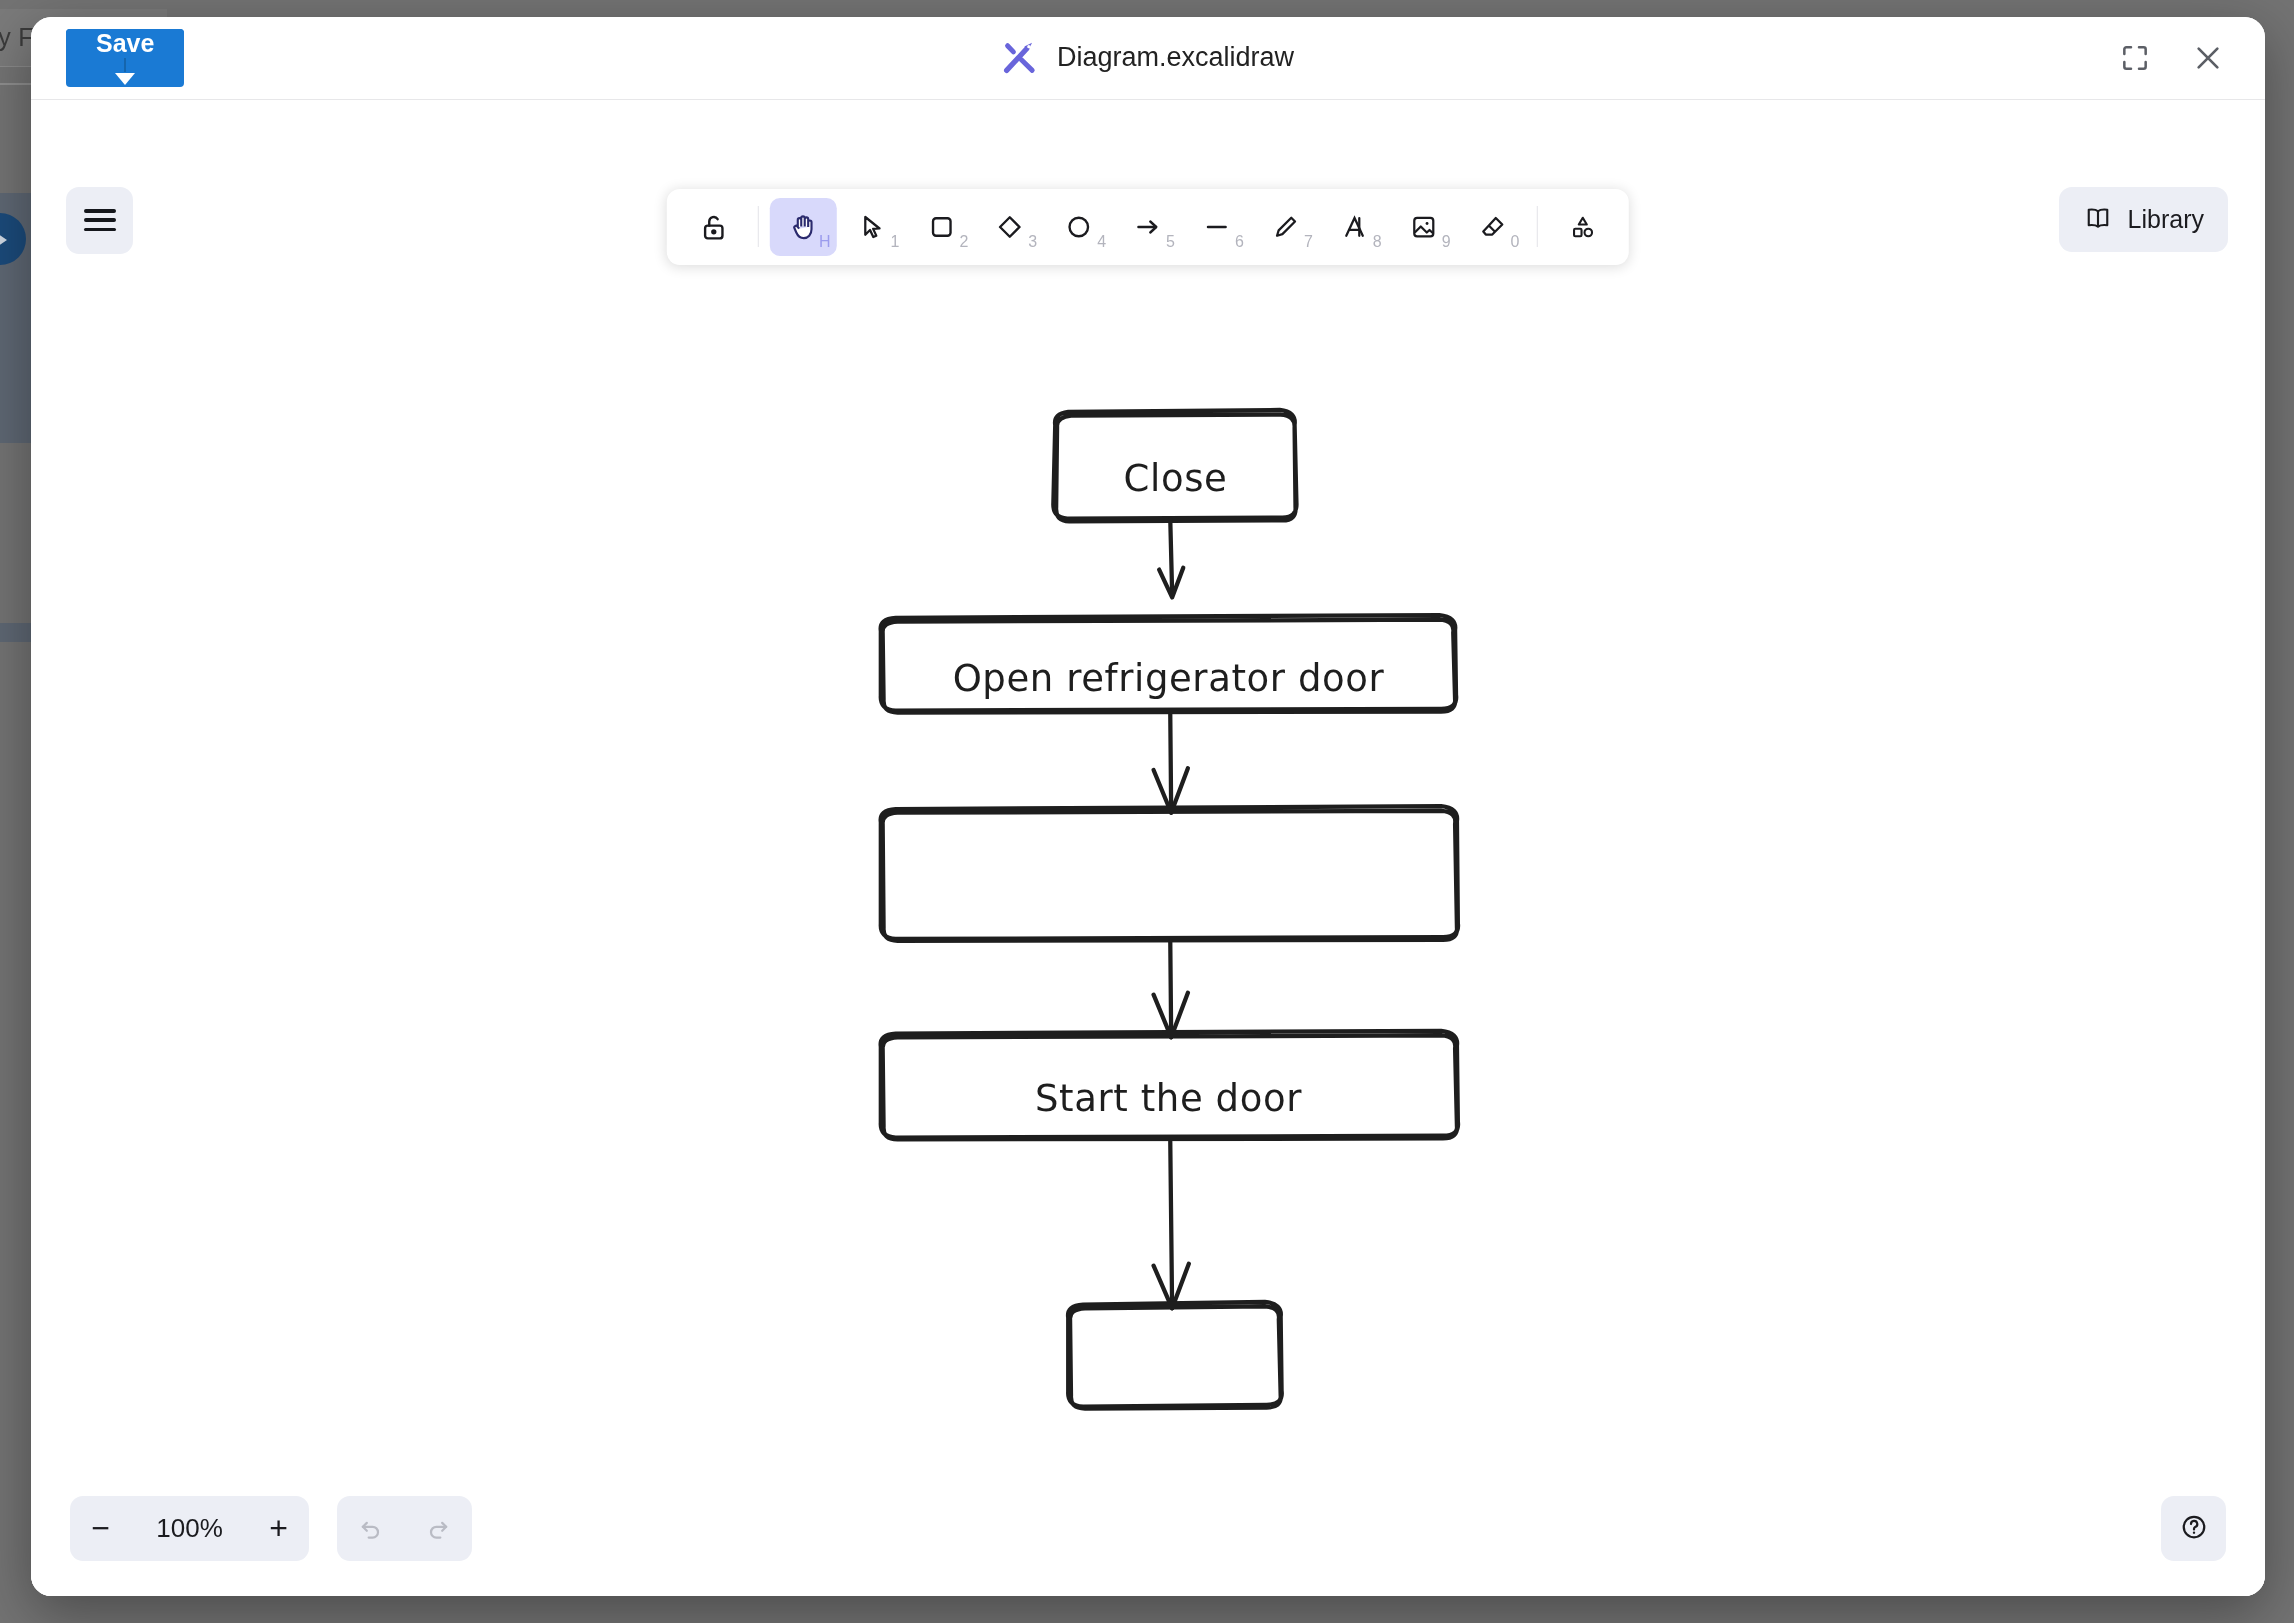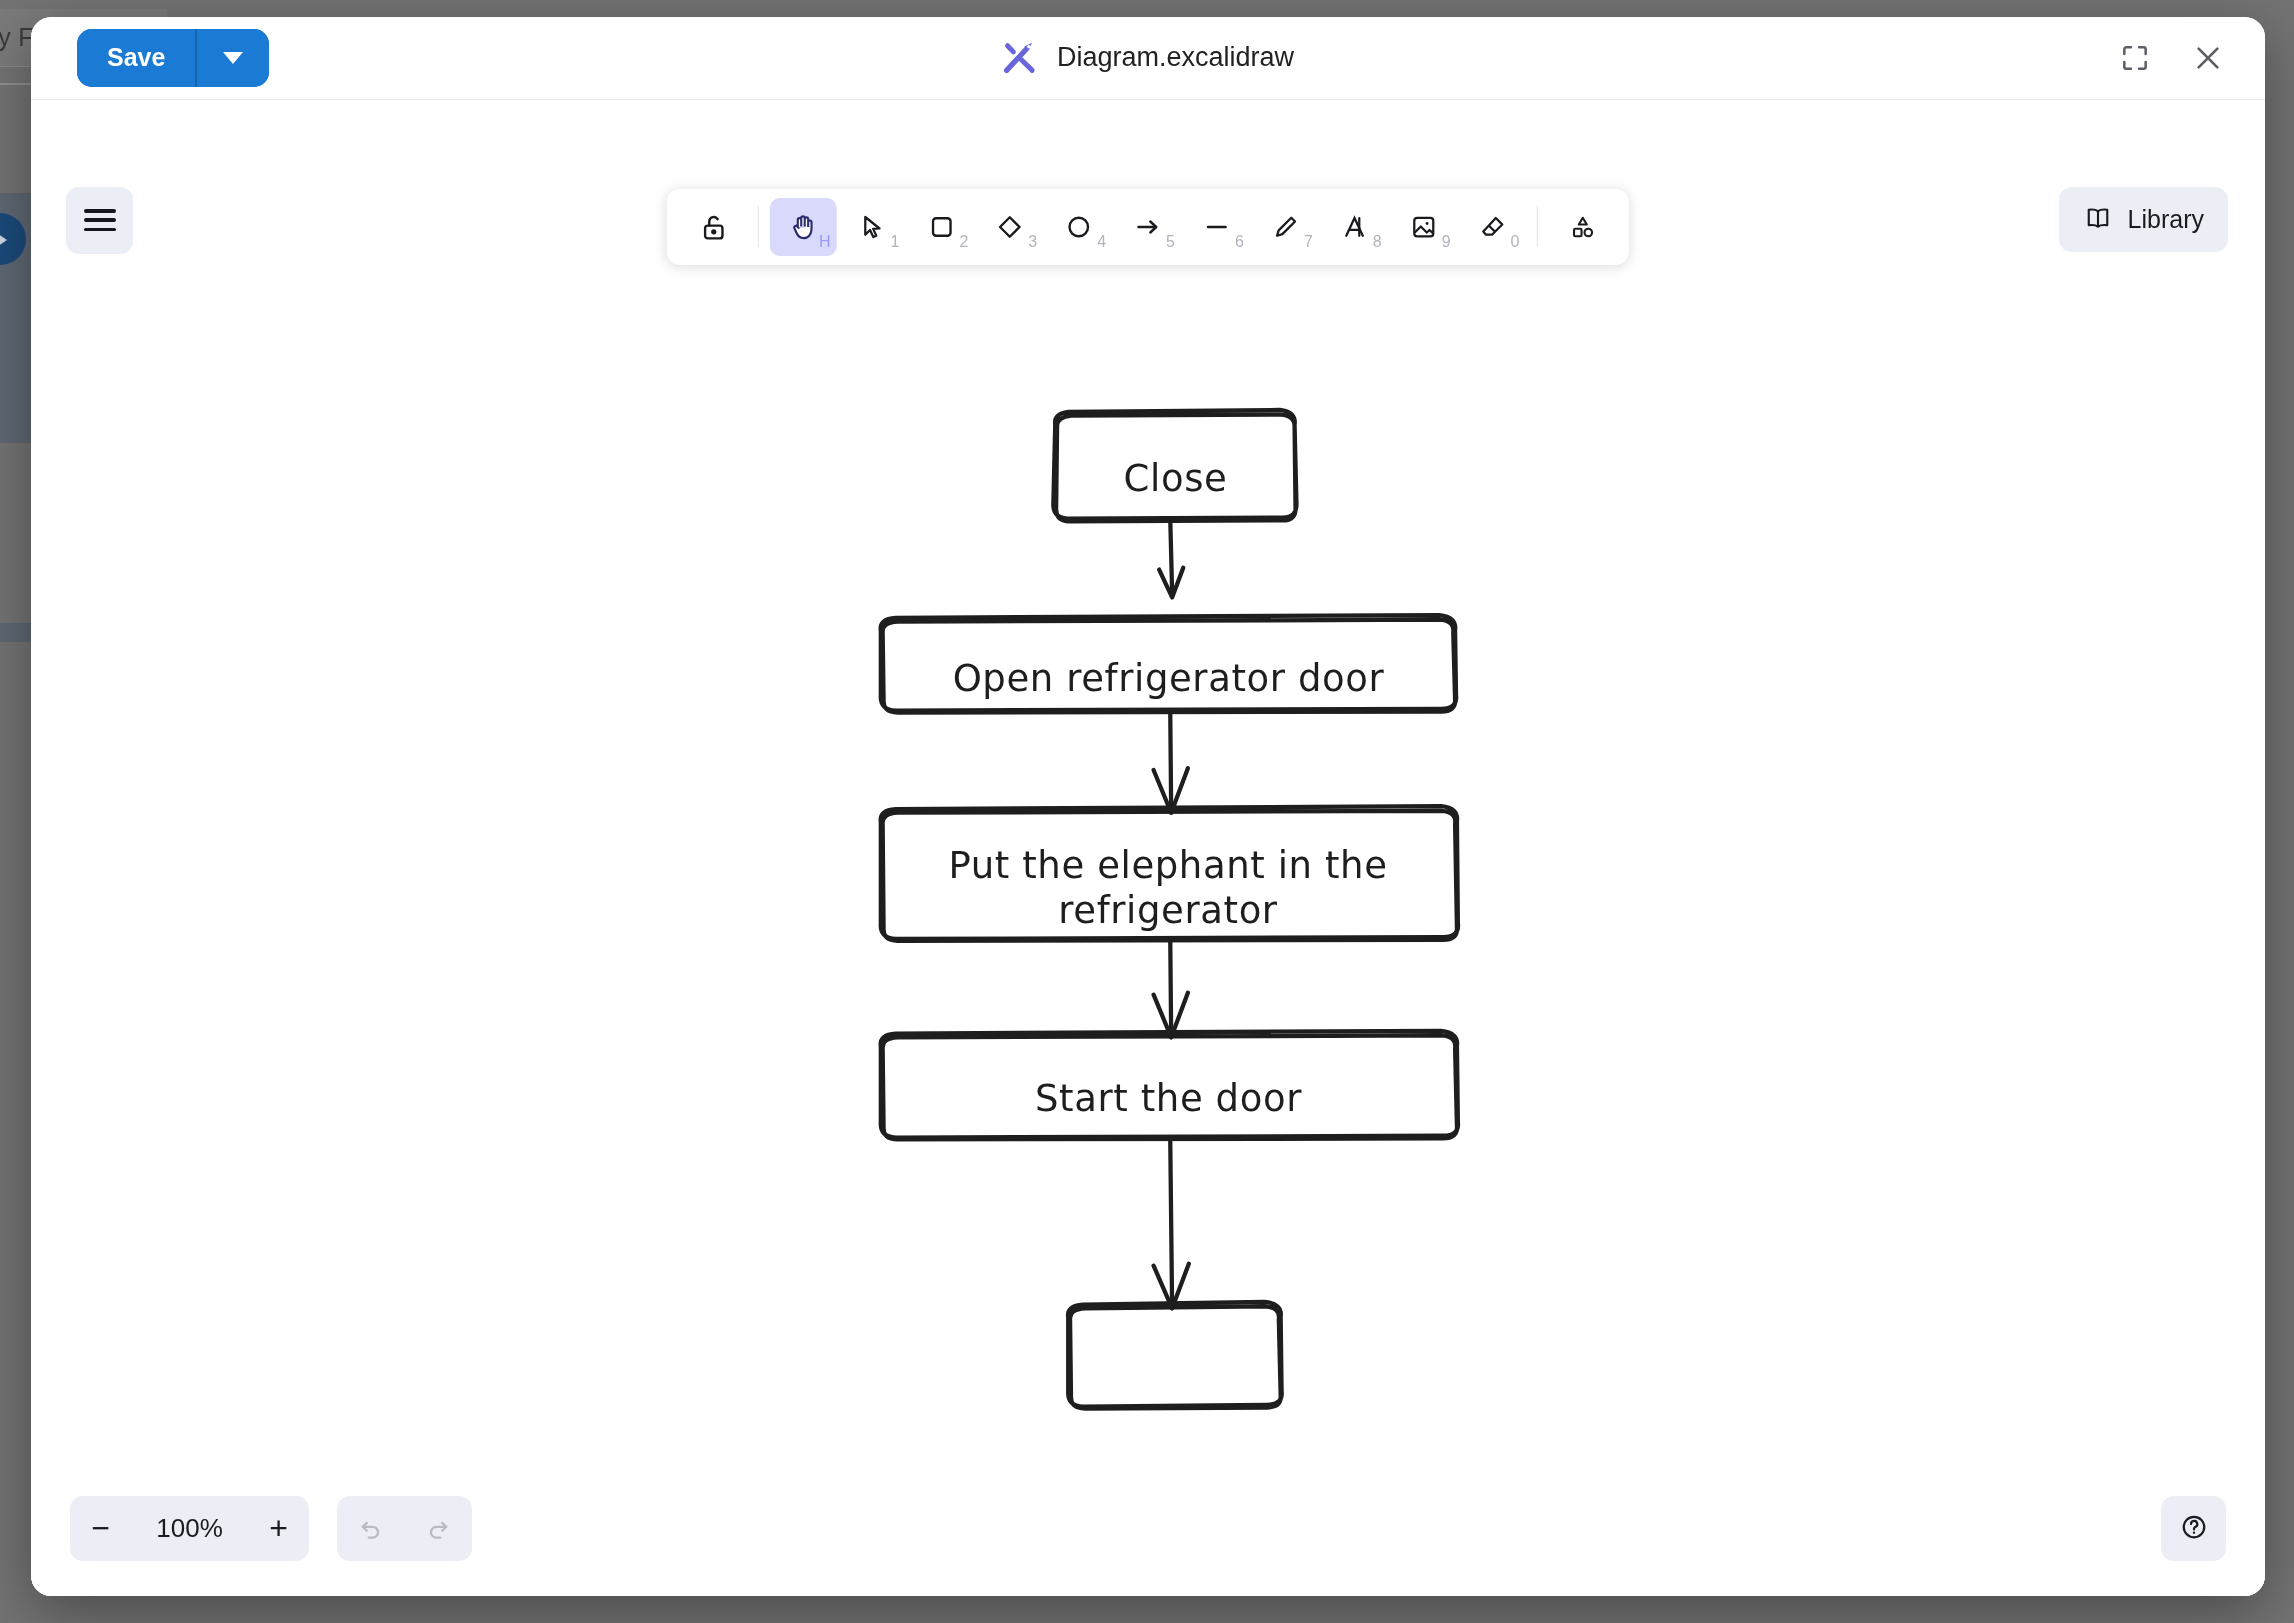--- a/index.html
+++ b/index.html
@@ -53,23 +53,24 @@
 
   
   #header {
     position:relative; height:83px; flex:0 0 83px;
     border-bottom:0.9px solid #e7e7e9;
     display:flex; align-items:center;
     background:#fff;
   }
   #save-group {
     display:flex; align-items:center;
-    margin-left:46px;
-    background:#1a7ad4; border-radius:15px; overflow:hidden;
+    margin-left:35px;
+    background:#1a7ad4; border-radius:4px; overflow:hidden;
     height:58px;
+    flex-direction:column;
   }
   #save-btn {
     display:flex; align-items:center; justify-content:center;
     padding:0 30px; height:100%;
     color:#fff; font-size:25px; font-weight:600;
     background:#1a7ad4; border:none; cursor:pointer;
   }
   #save-sep { width:1.9px; height:100%; background:#1565ad; }
   #save-caret {
     width:72px; height:100%;
@@ -252,21 +253,20 @@
           <path d="M1228 1122 l2 180"></path>
           <path d="M1210 1256 l20 46 l18 -48"></path>
 
           <path d="M1118 1312 q-2 -13 16 -14 l196 -3 q19 2 17 16 l1 80 q2 15 -16 15 l-198 2 q-17 -1 -16 -16 Z
                    M1120 1314 q-1 -11 16 -12 l194 -2 q17 1 15 14 l2 82 q1 13 -15 13 l-196 1 q-16 0 -15 -14 Z"></path>
         </g>
       </svg>
 
       <div class="node-text" style="left:1024px;top:325px;width:241px;height:108px;">Close</div>
       <div class="node-text" style="left:850px;top:531px;width:575px;height:95px;">Open refrigerator door</div>
-      <div class="node-text" style="left:868px;top:722px;width:538px;height:132px;">Put the elephant in the refrigerator</div>
       <div class="node-text" style="left:850px;top:946px;width:575px;height:106px;">Start the door</div>
     </div>
 
     <div id="menu-btn">
       <div class="bars">
         <span></span>
           <span></span>
           <span></span>
       </div>
     </div>

